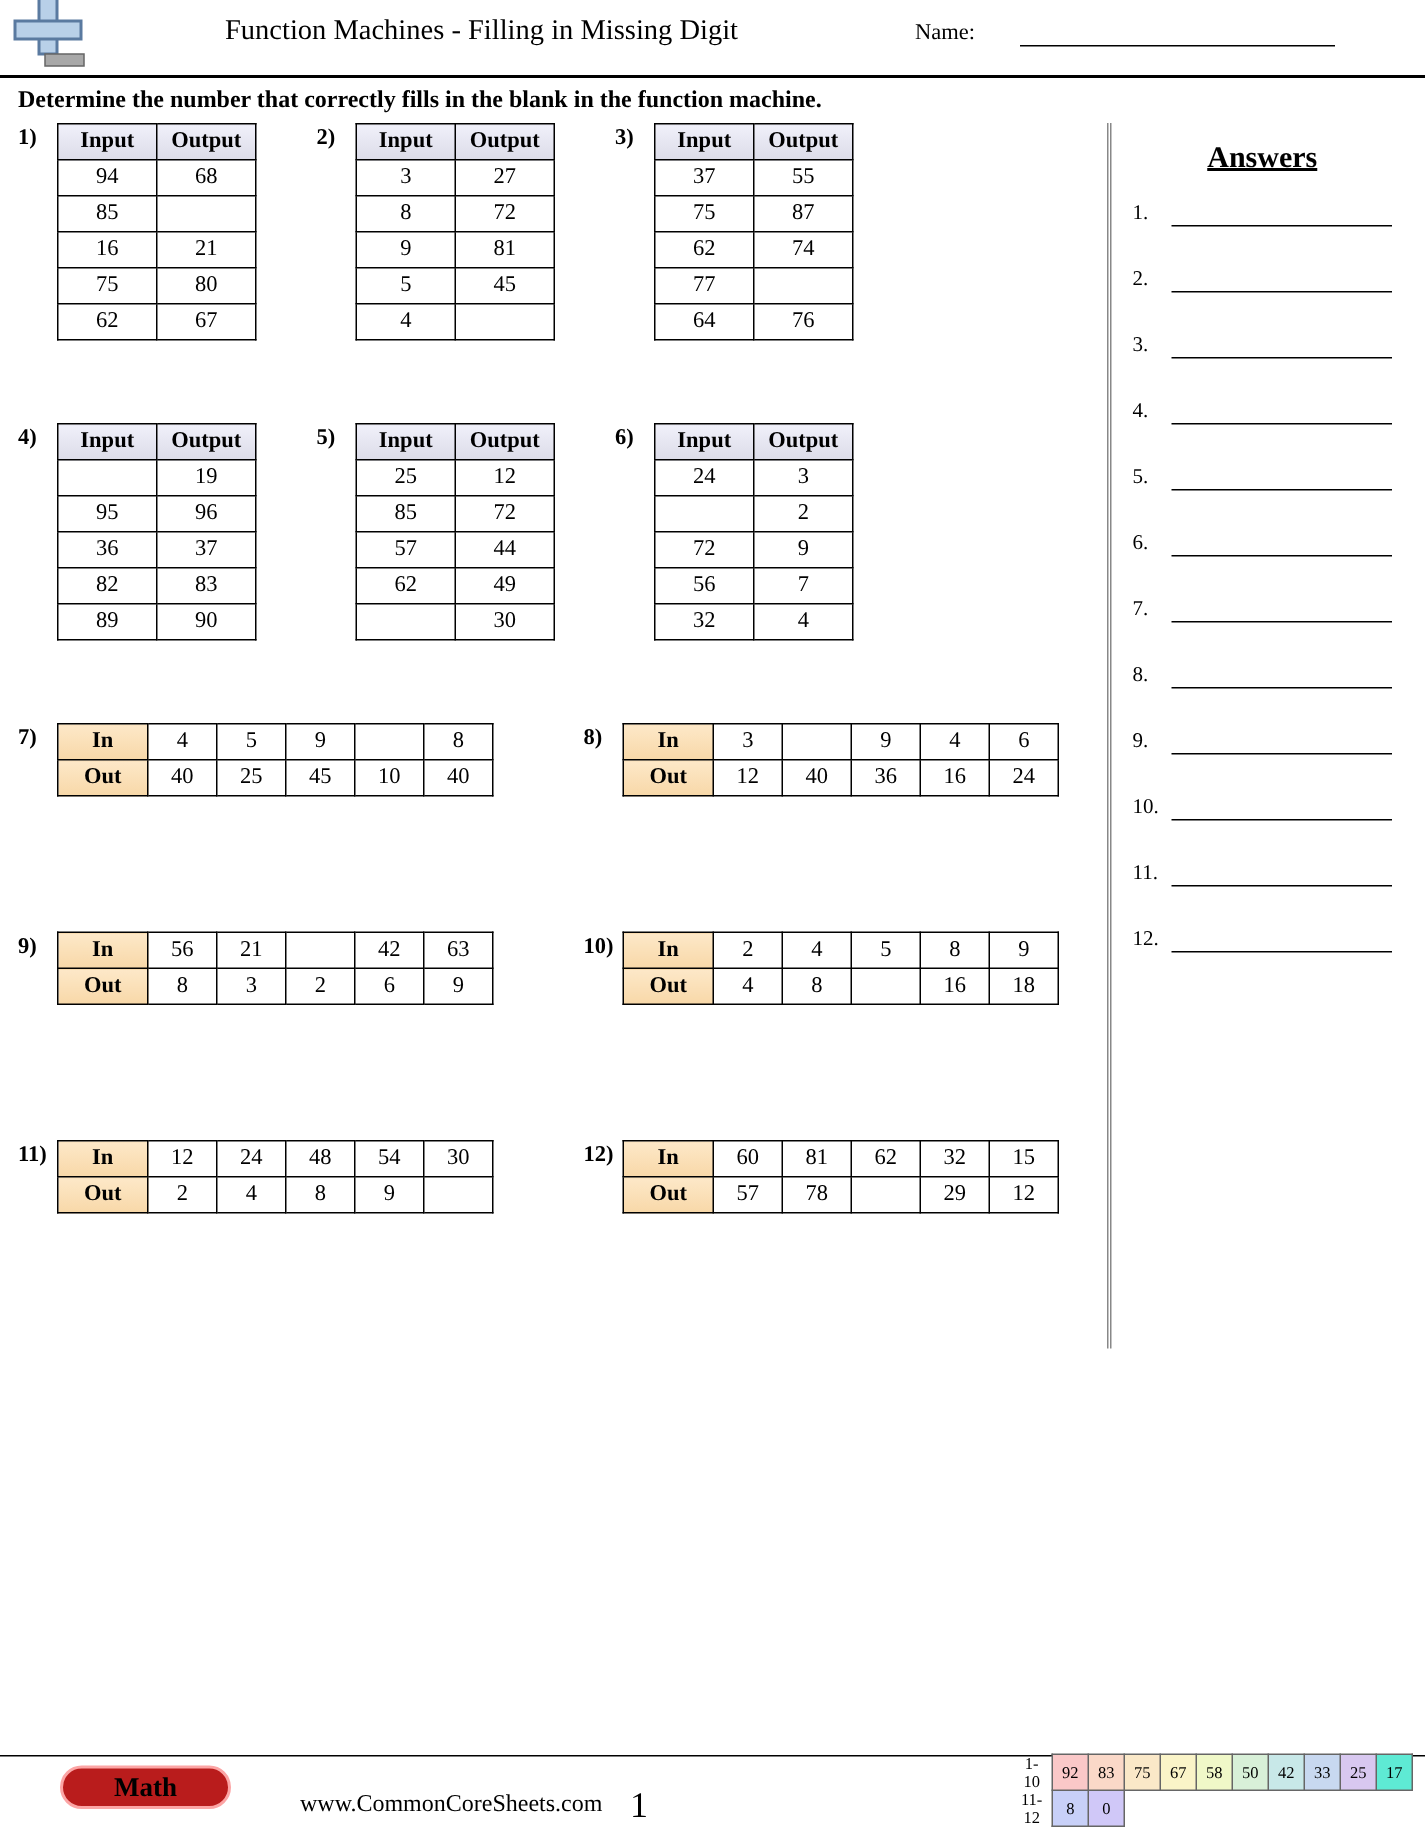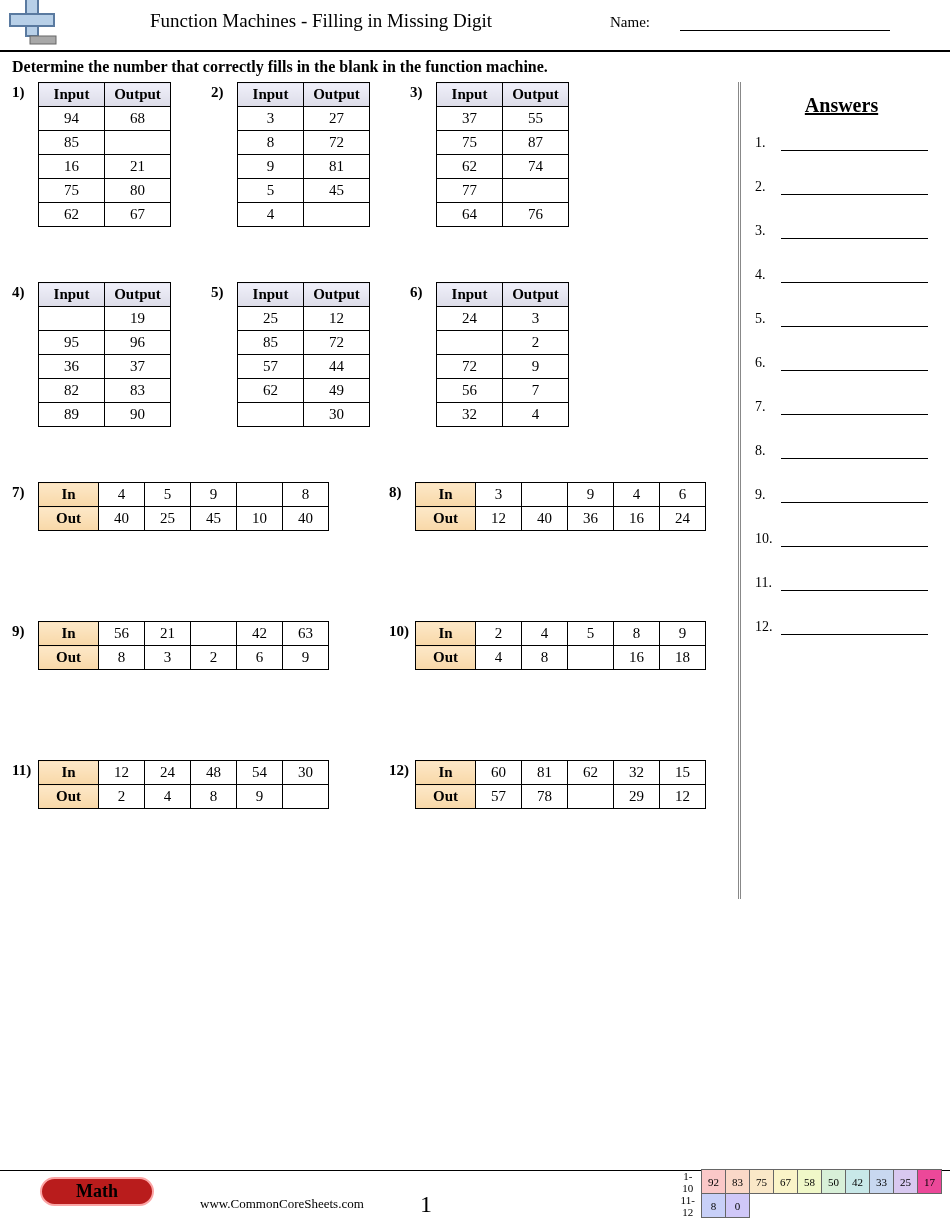--- a/index.html
+++ b/index.html
@@ -24,28 +24,28 @@
   .prob-num { font-weight: bold; font-size: 15px; width: 26px; padding-top: 2px; }
   .vtable { border-collapse: collapse; }
   .vtable th { background: linear-gradient(#f0f0fa,#dcdce8); border: 1px solid #000; padding: 3px 0; font-size: 15px; width: 66px; margin-top: 20px; }
   .vtable td { border: 1px solid #000; text-align: center; font-size: 15px; padding: 3px 0; width: 66px; height: 24px; }
   .htable { border-collapse: collapse; }
   .htable th { background: linear-gradient(#fde8c8,#f8d8a8); border: 1px solid #000; font-size: 15px; width: 60px; padding: 3px 0; }
   .htable td { border: 1px solid #000; text-align: center; font-size: 15px; width: 46px; height: 24px; padding: 3px 0; }
   .row-h { display: flex; gap: 60px; margin-bottom: 90px; }
   .footer { position: absolute; bottom: 0; left: 0; width: 950px; height: 60px; border-top: 1px solid #000; }
   .math-badge { position: absolute; left: 40px; bottom: 24px; background: #b91c1c; border: 2px solid #fca5a5; border-radius: 20px; padding: 2px 34px; font-weight: bold; font-size: 18px; }
-  .url { position: absolute; left: 200px; bottom: 18px; font-size: 13px; margin-top: 46px; }
+  .url { position: absolute; left: 200px; bottom: 18px; font-size: 16px; margin-top: 46px; }
   .page-num { position: absolute; left: 420px; bottom: 12px; font-size: 24px; }
   .score-grid { position: absolute; right: 8px; bottom: 12px; font-size: 11px; }
   .score-grid table { border-collapse: collapse; }
   .score-grid td { border: 1px solid #666; width: 24px; height: 16px; text-align: center; padding: 0 1px; }
   .score-label { border: none !important; text-align: right; padding-right: 4px !important; margin-left: 30px; }
   .sg-a{background:#fac8c8}.sg-b{background:#fad8c8}.sg-c{background:#fae8c8}.sg-d{background:#faf4c8}.sg-e{background:#f0f8c8}
-  .sg-f{background:#d8f0d8}.sg-g{background:#c8e8e8}.sg-h{background:#c8d8f0}.sg-i{background:#d8c8f0}.sg-j{background:#ec4899}
+  .sg-f{background:#d8f0d8}.sg-g{background:#c8e8e8}.sg-h{background:#c8d8f0}.sg-i{background:#d8c8f0}.sg-j{background:#5eead4}
   .sg-k{background:#c8d0f8}.sg-l{background:#d0c8f8}
 </style>
 </head>
 <body>
 
 <div class="page">
   <div class="header">
     <div class="plus-icon">
       <svg viewBox="0 0 50 50">
           <g>

